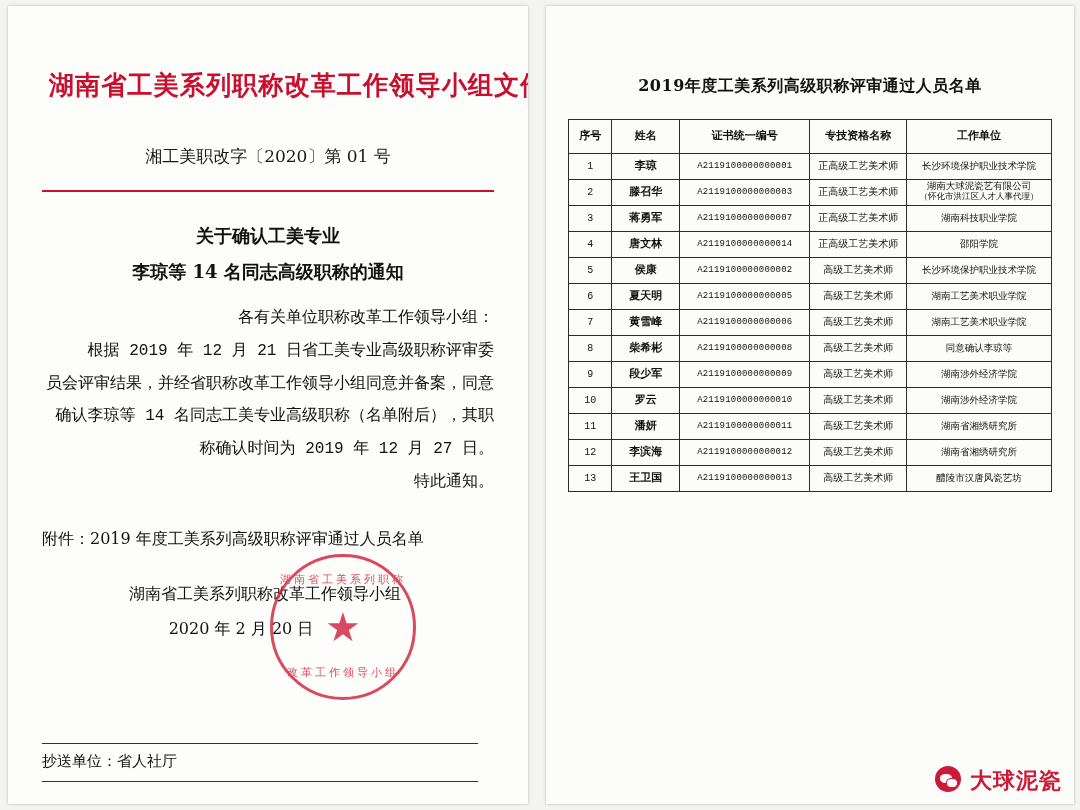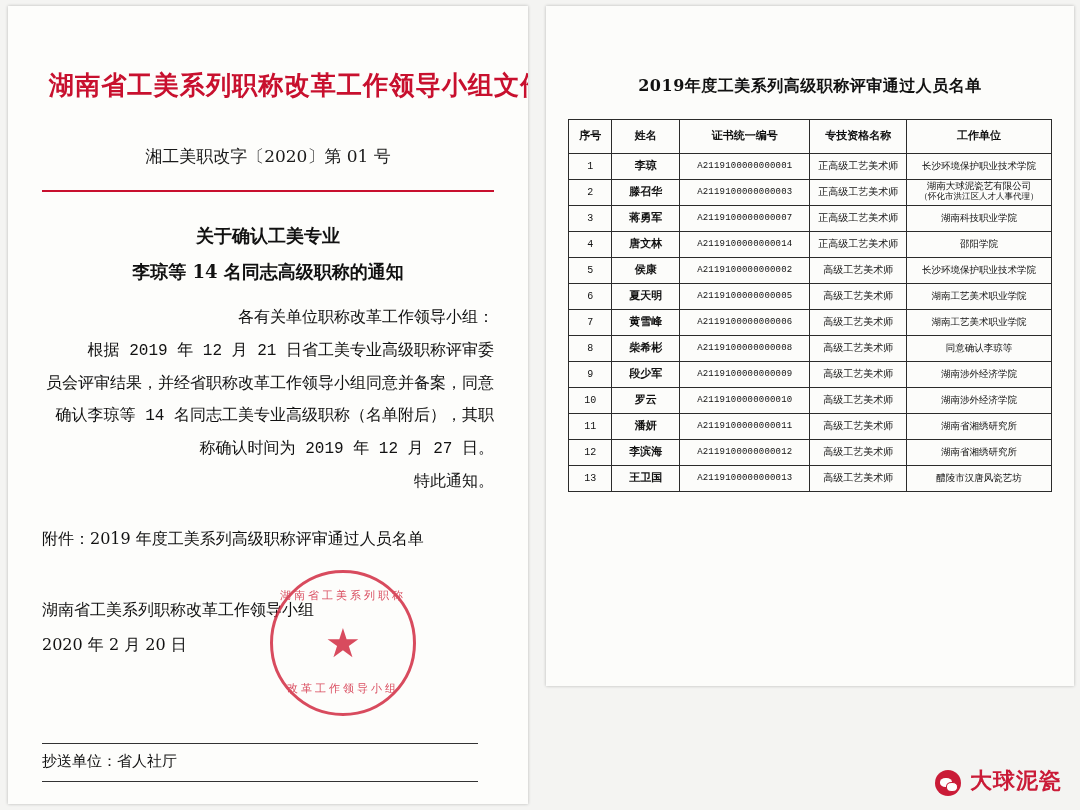--- a/index.html
+++ b/index.html
@@ -67,22 +67,22 @@
   }
   .doc-left .body p { margin: 0; }
   .doc-left .indent { text-indent: 2em; }
   .doc-left .attach {
     font-family: "DejaVu Serif", serif;
     font-size: 16px;
     color: #111;
     margin-top: 30px;
   }
   .sign-block {
-    margin-top: 42px;
-    text-align: left;
+    margin-top: 26px;
+    text-align: center;
     padding-right: 6px;
     font-family: "DejaVu Serif", serif;
     font-size: 16px;
     color: #111;
     line-height: 2.2;
     position: relative;
   }
   .sign-block .signer { display:block; }
   .sign-block .signdate { display:block; padding-right: 48px; }
   .seal {
@@ -130,21 +130,21 @@
     font-family: "DejaVu Serif", serif;
     font-size: 15px;
     color: #111;
     padding: 8px 0 10px 0;
   }
 
   
   .doc-right {
     position: absolute;
     left: 546px; top: 6px;
-    width: 528px; height: 680px;
+    width: 528px; height: 798px;
     background: #fcfcfa;
     box-shadow: 0 0 3px rgba(0,0,0,.25);
     padding: 22px 22px 10px 22px;
     overflow: hidden;
   }
   .doc-right .list-title {
     text-align: center;
     font-family: "DejaVu Serif", serif;
     font-weight: bold;
     font-size: 16px;
@@ -187,21 +187,21 @@
   col.c-name { width: 14%; }
   col.c-code { width: 27%; }
   col.c-title { width: 20%; }
   col.c-unit { width: 30%; }
 
   
   .watermark {
     position: absolute;
     right: 18px; bottom: 14px;
     display: flex;
-    align-items: flex-end;
+    align-items: flex-start;
     gap: 9px;
     color: #c8102e;
     font-family: "DejaVu Serif", serif;
     font-weight: bold;
     font-size: 22px;
     letter-spacing: 1px;
     opacity: .95;
   }
   .wechat-badge {
     width: 26px; height: 26px;

